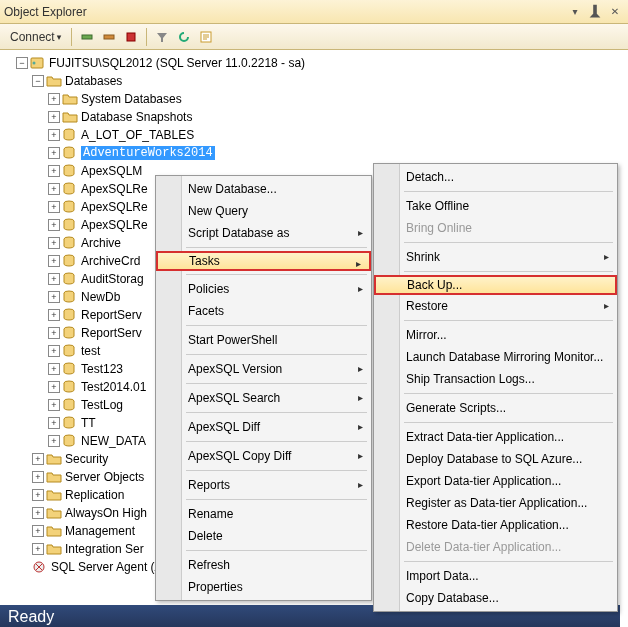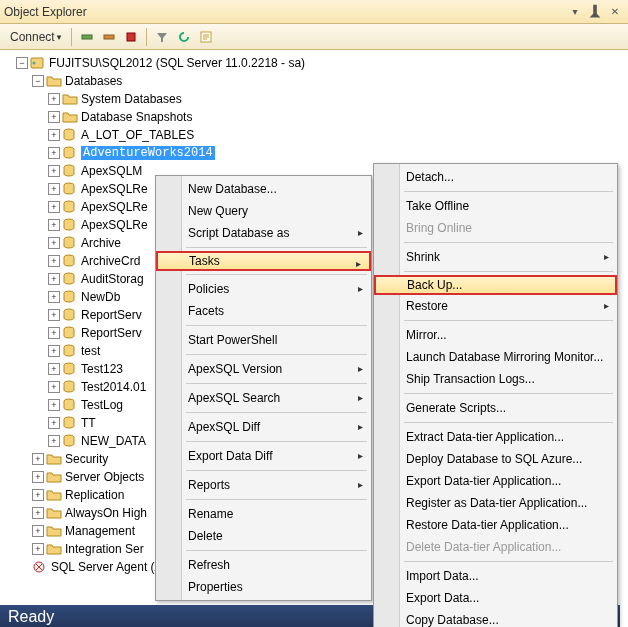--- a/index.html
+++ b/index.html
@@ -443,21 +443,21 @@
         <span>ApexSQL Search</span>
         <span class="arr">▸</span>
       </div>
     <div class="msep"></div>
     <div class="mi">
         <span>ApexSQL Diff</span>
         <span class="arr">▸</span>
       </div>
     <div class="msep"></div>
     <div class="mi">
-        <span>Export Data Diff</span>
+        <span>ApexSQL Copy Diff</span>
         <span class="arr">▸</span>
       </div>
     <div class="msep"></div>
     <div class="mi">
         <span>Reports</span>
         <span class="arr">▸</span>
       </div>
     <div class="msep"></div>
     <div class="mi">
         <span>Rename</span>
@@ -530,20 +530,17 @@
         <span>Restore Data-tier Application...</span>
       </div>
     <div class="mi disabled">
         <span>Delete Data-tier Application...</span>
       </div>
     <div class="msep"></div>
     <div class="mi">
         <span>Import Data...</span>
       </div>
     <div class="mi">
-        <span>Export Data...</span>
-      </div>
-    <div class="mi">
         <span>Copy Database...</span>
       </div>
 
   </div>
 </div>
 
 </body></html>

